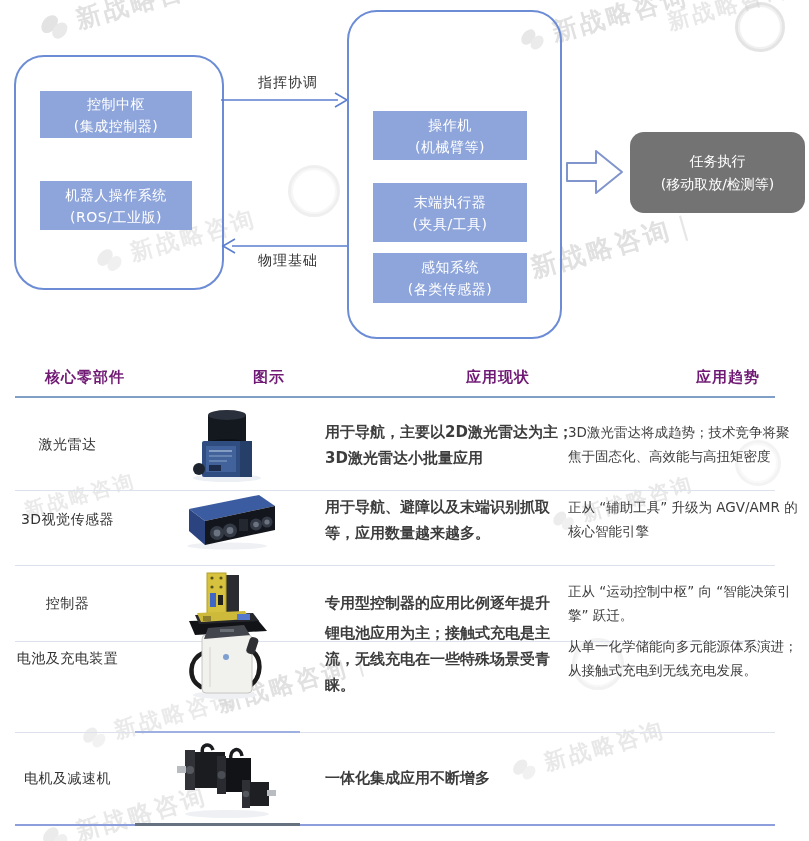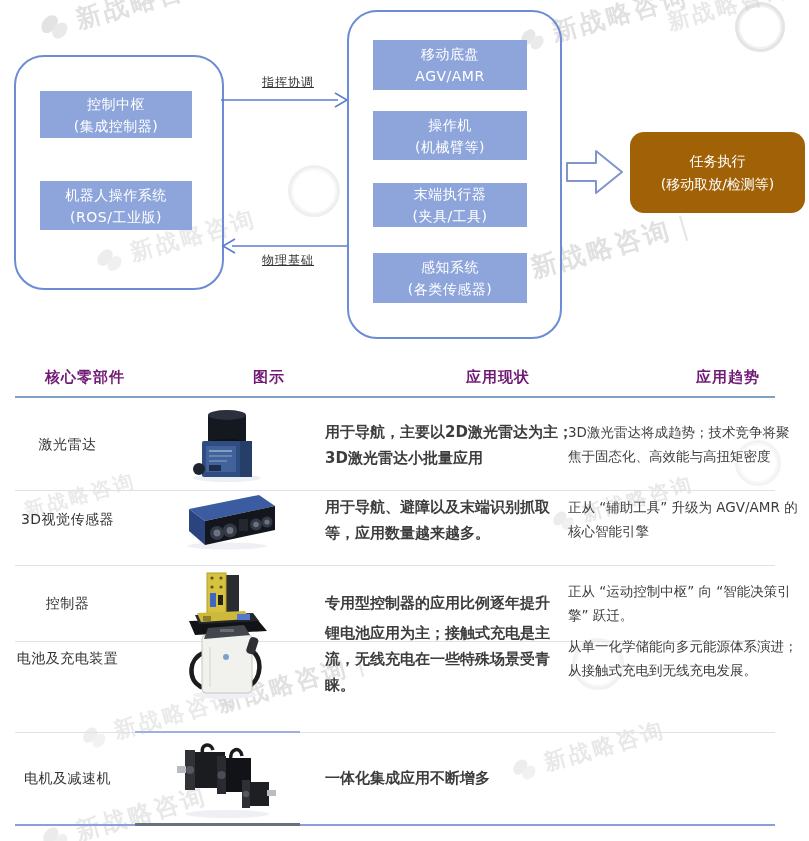--- a/index.html
+++ b/index.html
@@ -11,26 +11,26 @@
   
   .container-box{
     position:absolute;border:2px solid #6c8cd5;border-radius:30px;background:transparent;
   }
   .blue-box{
     position:absolute;background:#8ea5db;color:#ffffff;display:flex;flex-direction:column;
     align-items:center;justify-content:center;text-align:center;
     font-size:14px;line-height:22px;letter-spacing:.5px;
   }
   .result-box{
-    position:absolute;background:#a16207;color:#ffffff;border-radius:14px;
+    position:absolute;background:#737373;color:#ffffff;border-radius:14px;
     display:flex;flex-direction:column;align-items:center;justify-content:center;
     text-align:center;font-size:14px;line-height:23px;
   }
   .arrow-label{
-    position:absolute;font-size:12px;color:#333;text-align:center;letter-spacing:1px;text-decoration:underline;
+    position:absolute;font-size:14px;color:#333;text-align:center;letter-spacing:1px;
   }
   
   .th{
     position:absolute;font-size:15px;font-weight:bold;color:#701a75;text-align:right;letter-spacing:1px;
   }
   .rule{position:absolute;background:#7f9fc6;height:2px;}
   .sep{position:absolute;background:#dce1ec;height:1px;}
   .trow{position:absolute;left:0;width:809px;}
   .cell-name{
     position:absolute;left:10px;width:115px;height:100%;display:flex;align-items:center;
@@ -164,29 +164,25 @@
   </svg>
 
   <svg class="abs" style="left:221px;top:235px;" width="128" height="22">
     <line x1="128" y1="11" x2="11" y2="11" stroke="#5b7ecf" stroke-width="1.6"></line>
     <polyline points="14,4 2,11 14,18" fill="none" stroke="#5b7ecf" stroke-width="1.6"></polyline>
   </svg>
   <div class="arrow-label" style="left:238px;top:252px;width:100px;">物理基础</div>
 
   <div class="container-box" style="left:347px;top:10px;width:211px;height:325px;"></div>
 
-  <div class="blue-box" style="left:373px;top:40px;width:154px;height:50px;">
-    <span>移动底盘</span>
-    <span>AGV/AMR</span>
-  </div>
   <div class="blue-box" style="left:373px;top:111px;width:154px;height:49px;">
     <span>操作机</span>
     <span>(机械臂等)</span>
   </div>
-  <div class="blue-box" style="left:373px;top:183px;width:154px;height:44px;">
+  <div class="blue-box" style="left:373px;top:183px;width:154px;height:59px;">
     <span>末端执行器</span>
     <span>(夹具/工具)</span>
   </div>
   <div class="blue-box" style="left:373px;top:253px;width:154px;height:50px;">
     <span>感知系统</span>
     <span>(各类传感器)</span>
   </div>
 
   <svg class="abs" style="left:566px;top:148px;" width="58" height="48">
     <polygon points="1,15 30,15 30,3 56,24 30,45 30,33 1,33" fill="#ffffff" stroke="#8095cc" stroke-width="2" stroke-linejoin="round"></polygon>

